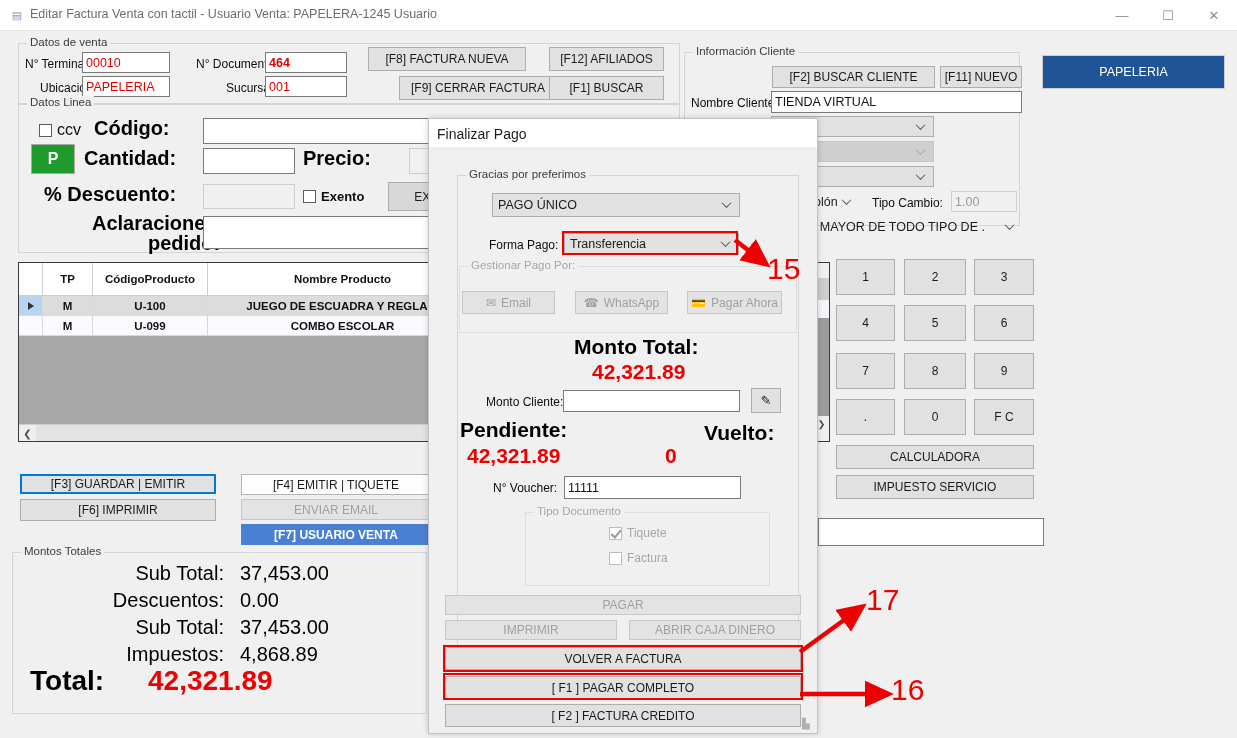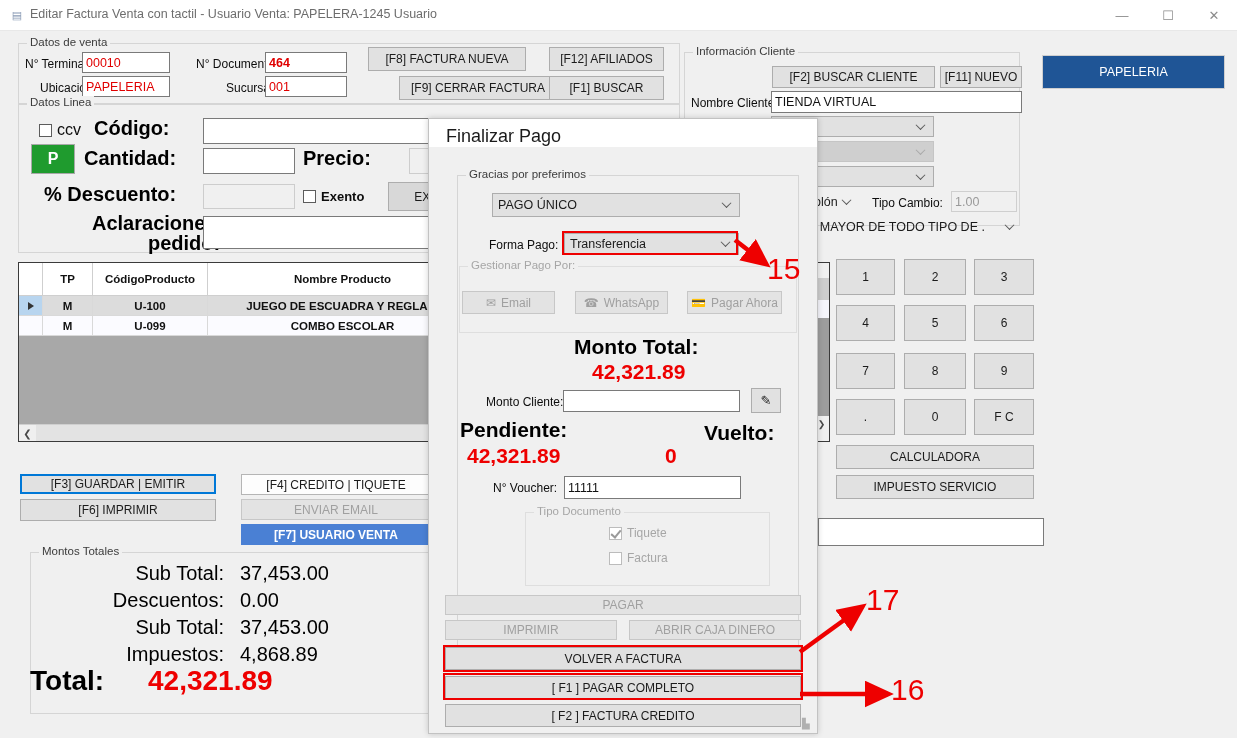--- a/index.html
+++ b/index.html
@@ -275,21 +275,21 @@
     box-shadow: 0 0 6px rgba(0,0,0,.18);
     overflow: hidden;
   }
   #modal .m-title-bar {
     position: absolute; left: 0; top: 0;
     width: 100%; height: 28px;
     background: #ffffff;
   }
   #modal .m-title {
     position: absolute; left: 8px; top: 7px;
-    font-size: 18px; color: #1b1b1b; margin-left: 9px;
+    font-size: 14px; color: #1b1b1b;
   }
   #modal .m-grip {
     position: absolute; right: 3px; bottom: 2px;
     width: 12px; height: 12px;
     color: #b0b0b0; font-size: 10px; line-height: 10px;
     letter-spacing: 0px;
   }
   .m-money-lbl {
     position: absolute;
     font-size: 21px; font-weight: bold; color: #000;
@@ -472,25 +472,25 @@
   <div id="vscroll" style="left:814px; top:262px; width:16px; height:180px;">
     <div class="sup"></div>
     <div class="sthumb"></div>
     <div class="strack" style="height:18px;"></div>
     <div class="sfill" style="height:98px;"></div>
     <div class="sdn">❯</div>
   </div>
 
   <div class="btn focus" style="left:20px; top:474px; width:196px; height:20px;">[F3] GUARDAR | EMITIR</div>
   <div class="btn" style="left:20px; top:499px; width:196px; height:22px;">[F6] IMPRIMIR</div>
-  <div class="btn white" style="left:241px; top:474px; width:190px; height:21px;">[F4] CREDITO | TIQUETE</div>
+  <div class="btn white" style="left:241px; top:474px; width:190px; height:21px;">[F4] EMITIR | TIQUETE</div>
   <div class="btn dis" style="left:241px; top:499px; width:190px; height:21px;">ENVIAR EMAIL</div>
   <div class="btn blue" style="left:241px; top:524px; width:190px; height:21px;">[F7] USUARIO VENTA</div>
 
-  <div class="grp" style="left:30px; top:552px; width:413px; height:160px;">
+  <div class="grp" style="left:12px; top:552px; width:413px; height:160px;">
     <span class="grp-label">Montos Totales</span>
   </div>
   <div class="tot-lbl" style="left:24px; top:562px; width:200px;">Sub Total:</div>
   <div class="tot-val" style="left:240px; top:562px;">37,453.00</div>
   <div class="tot-lbl" style="left:24px; top:589px; width:200px;">Descuentos:</div>
   <div class="tot-val" style="left:240px; top:589px;">0.00</div>
   <div class="tot-lbl" style="left:24px; top:616px; width:200px;">Sub Total:</div>
   <div class="tot-val" style="left:240px; top:616px;">37,453.00</div>
   <div class="tot-lbl" style="left:24px; top:643px; width:200px;">Impuestos:</div>
   <div class="tot-val" style="left:240px; top:643px;">4,868.89</div>

